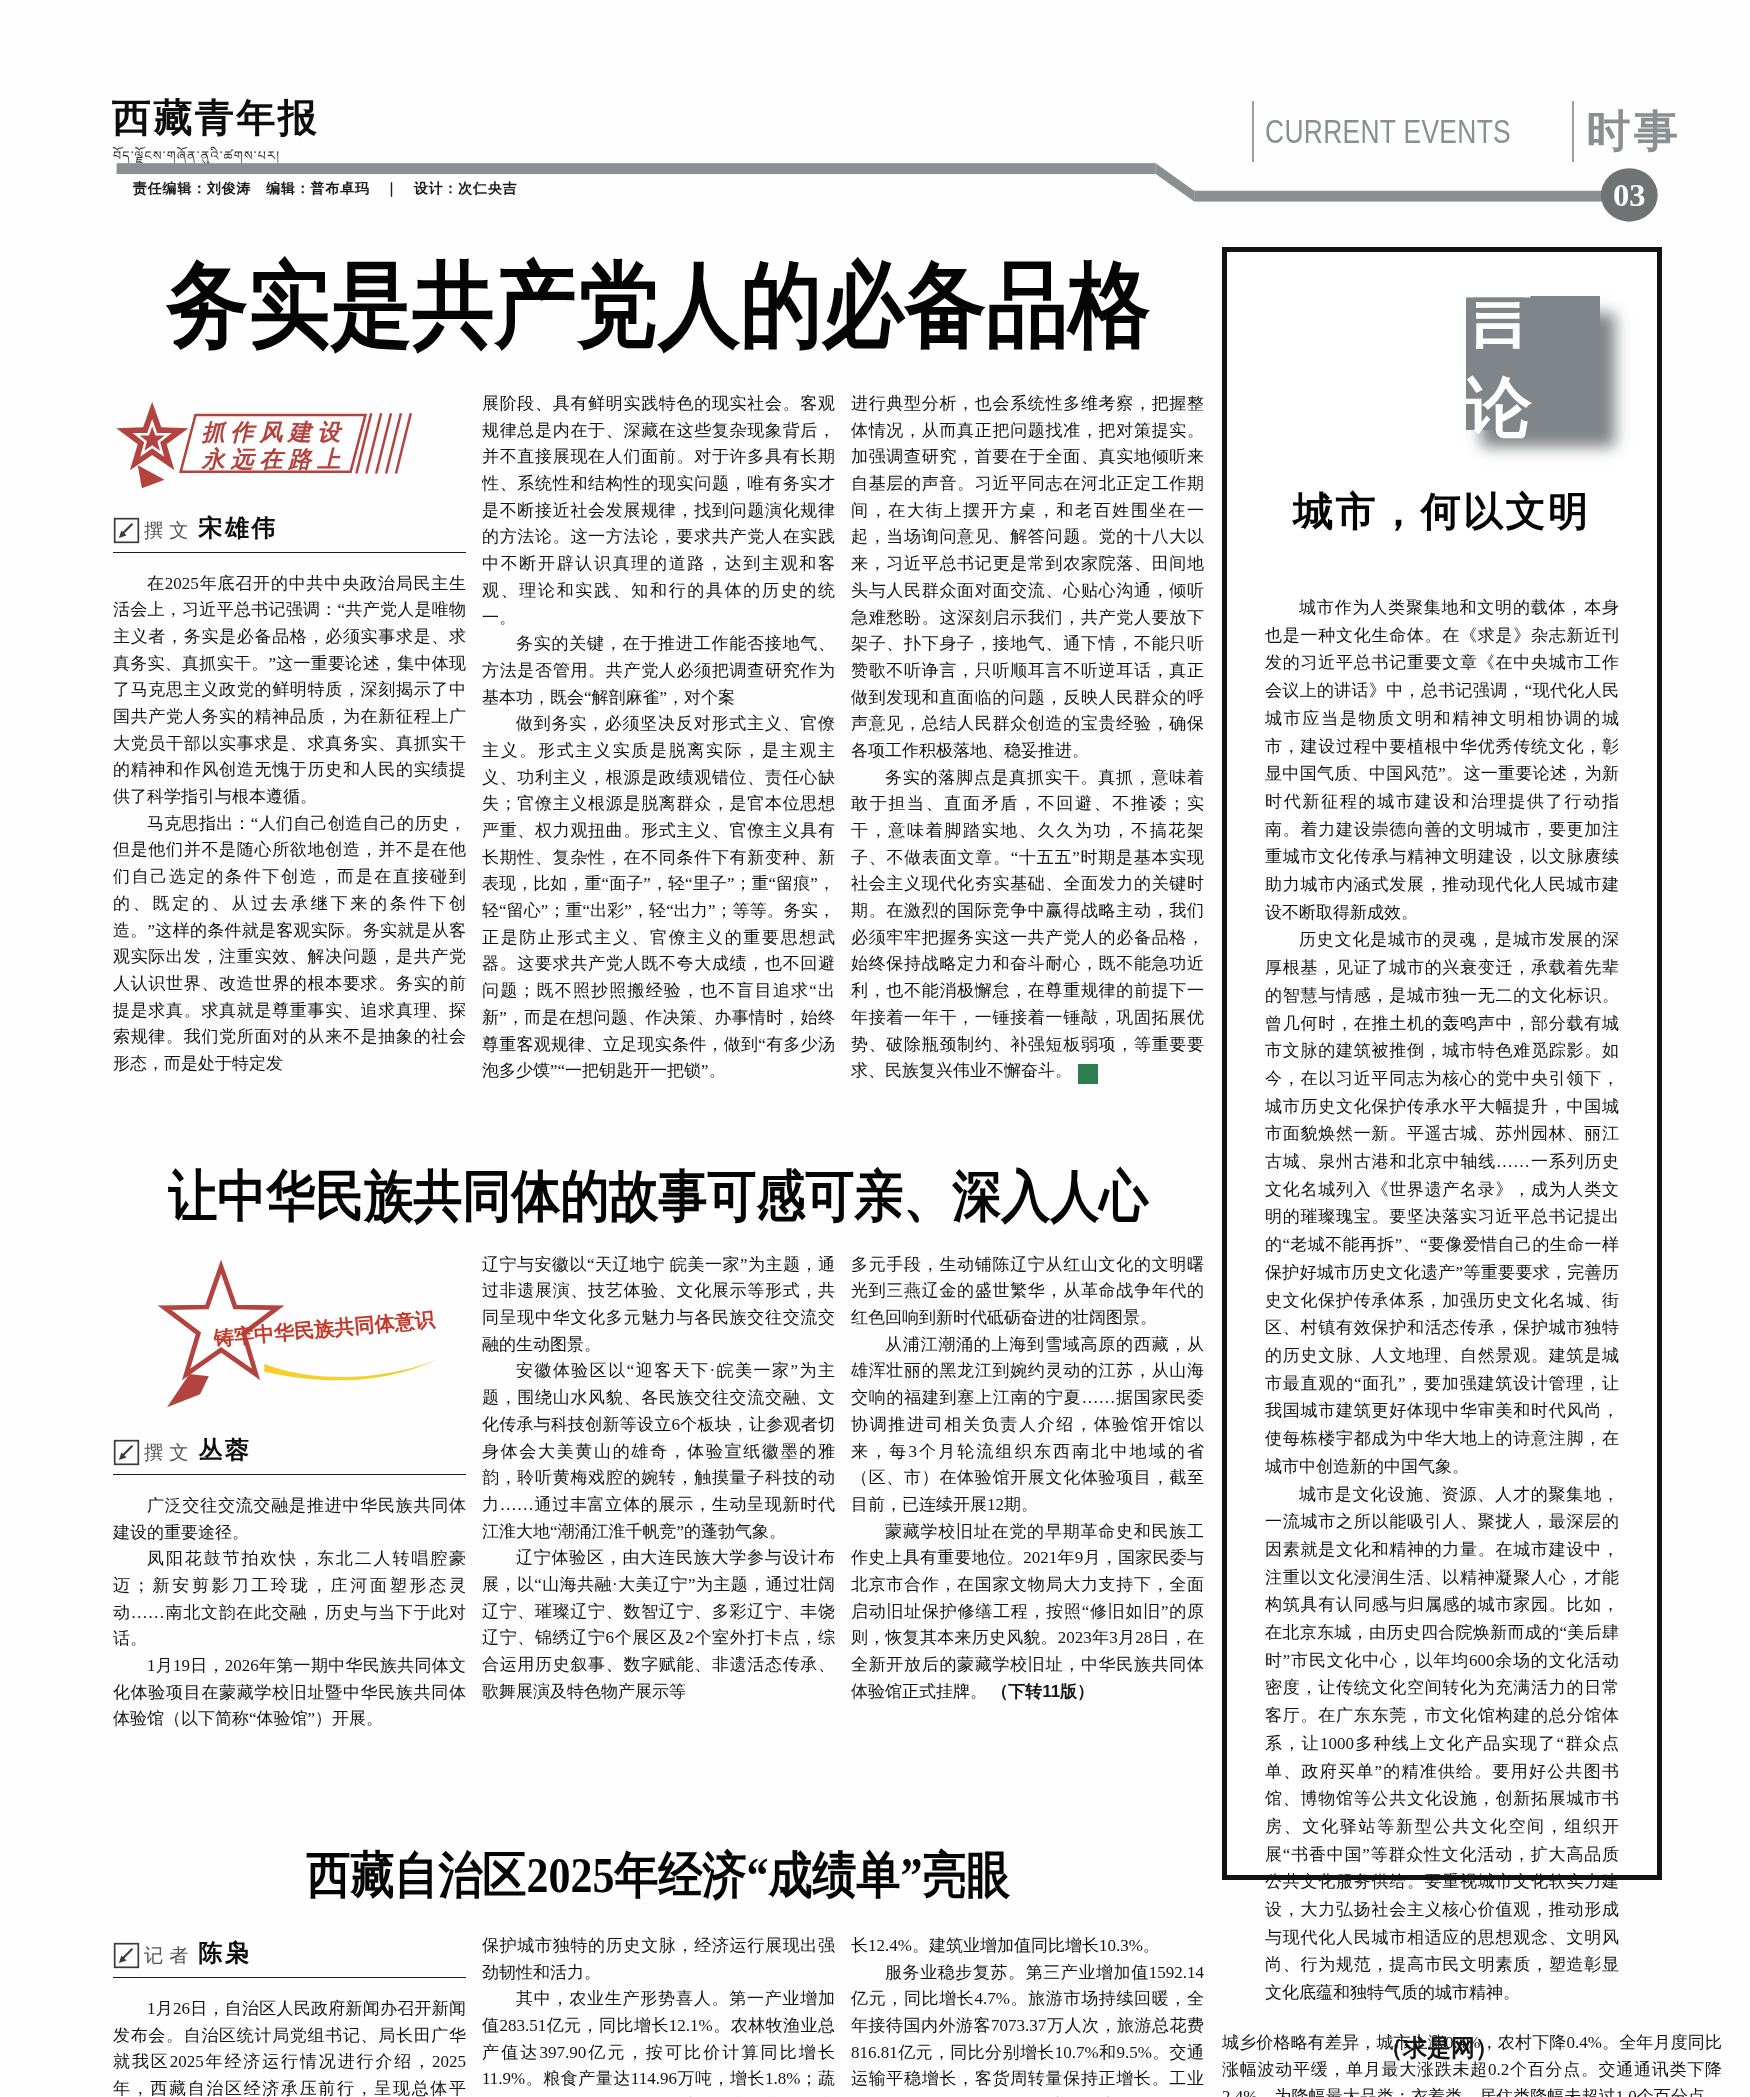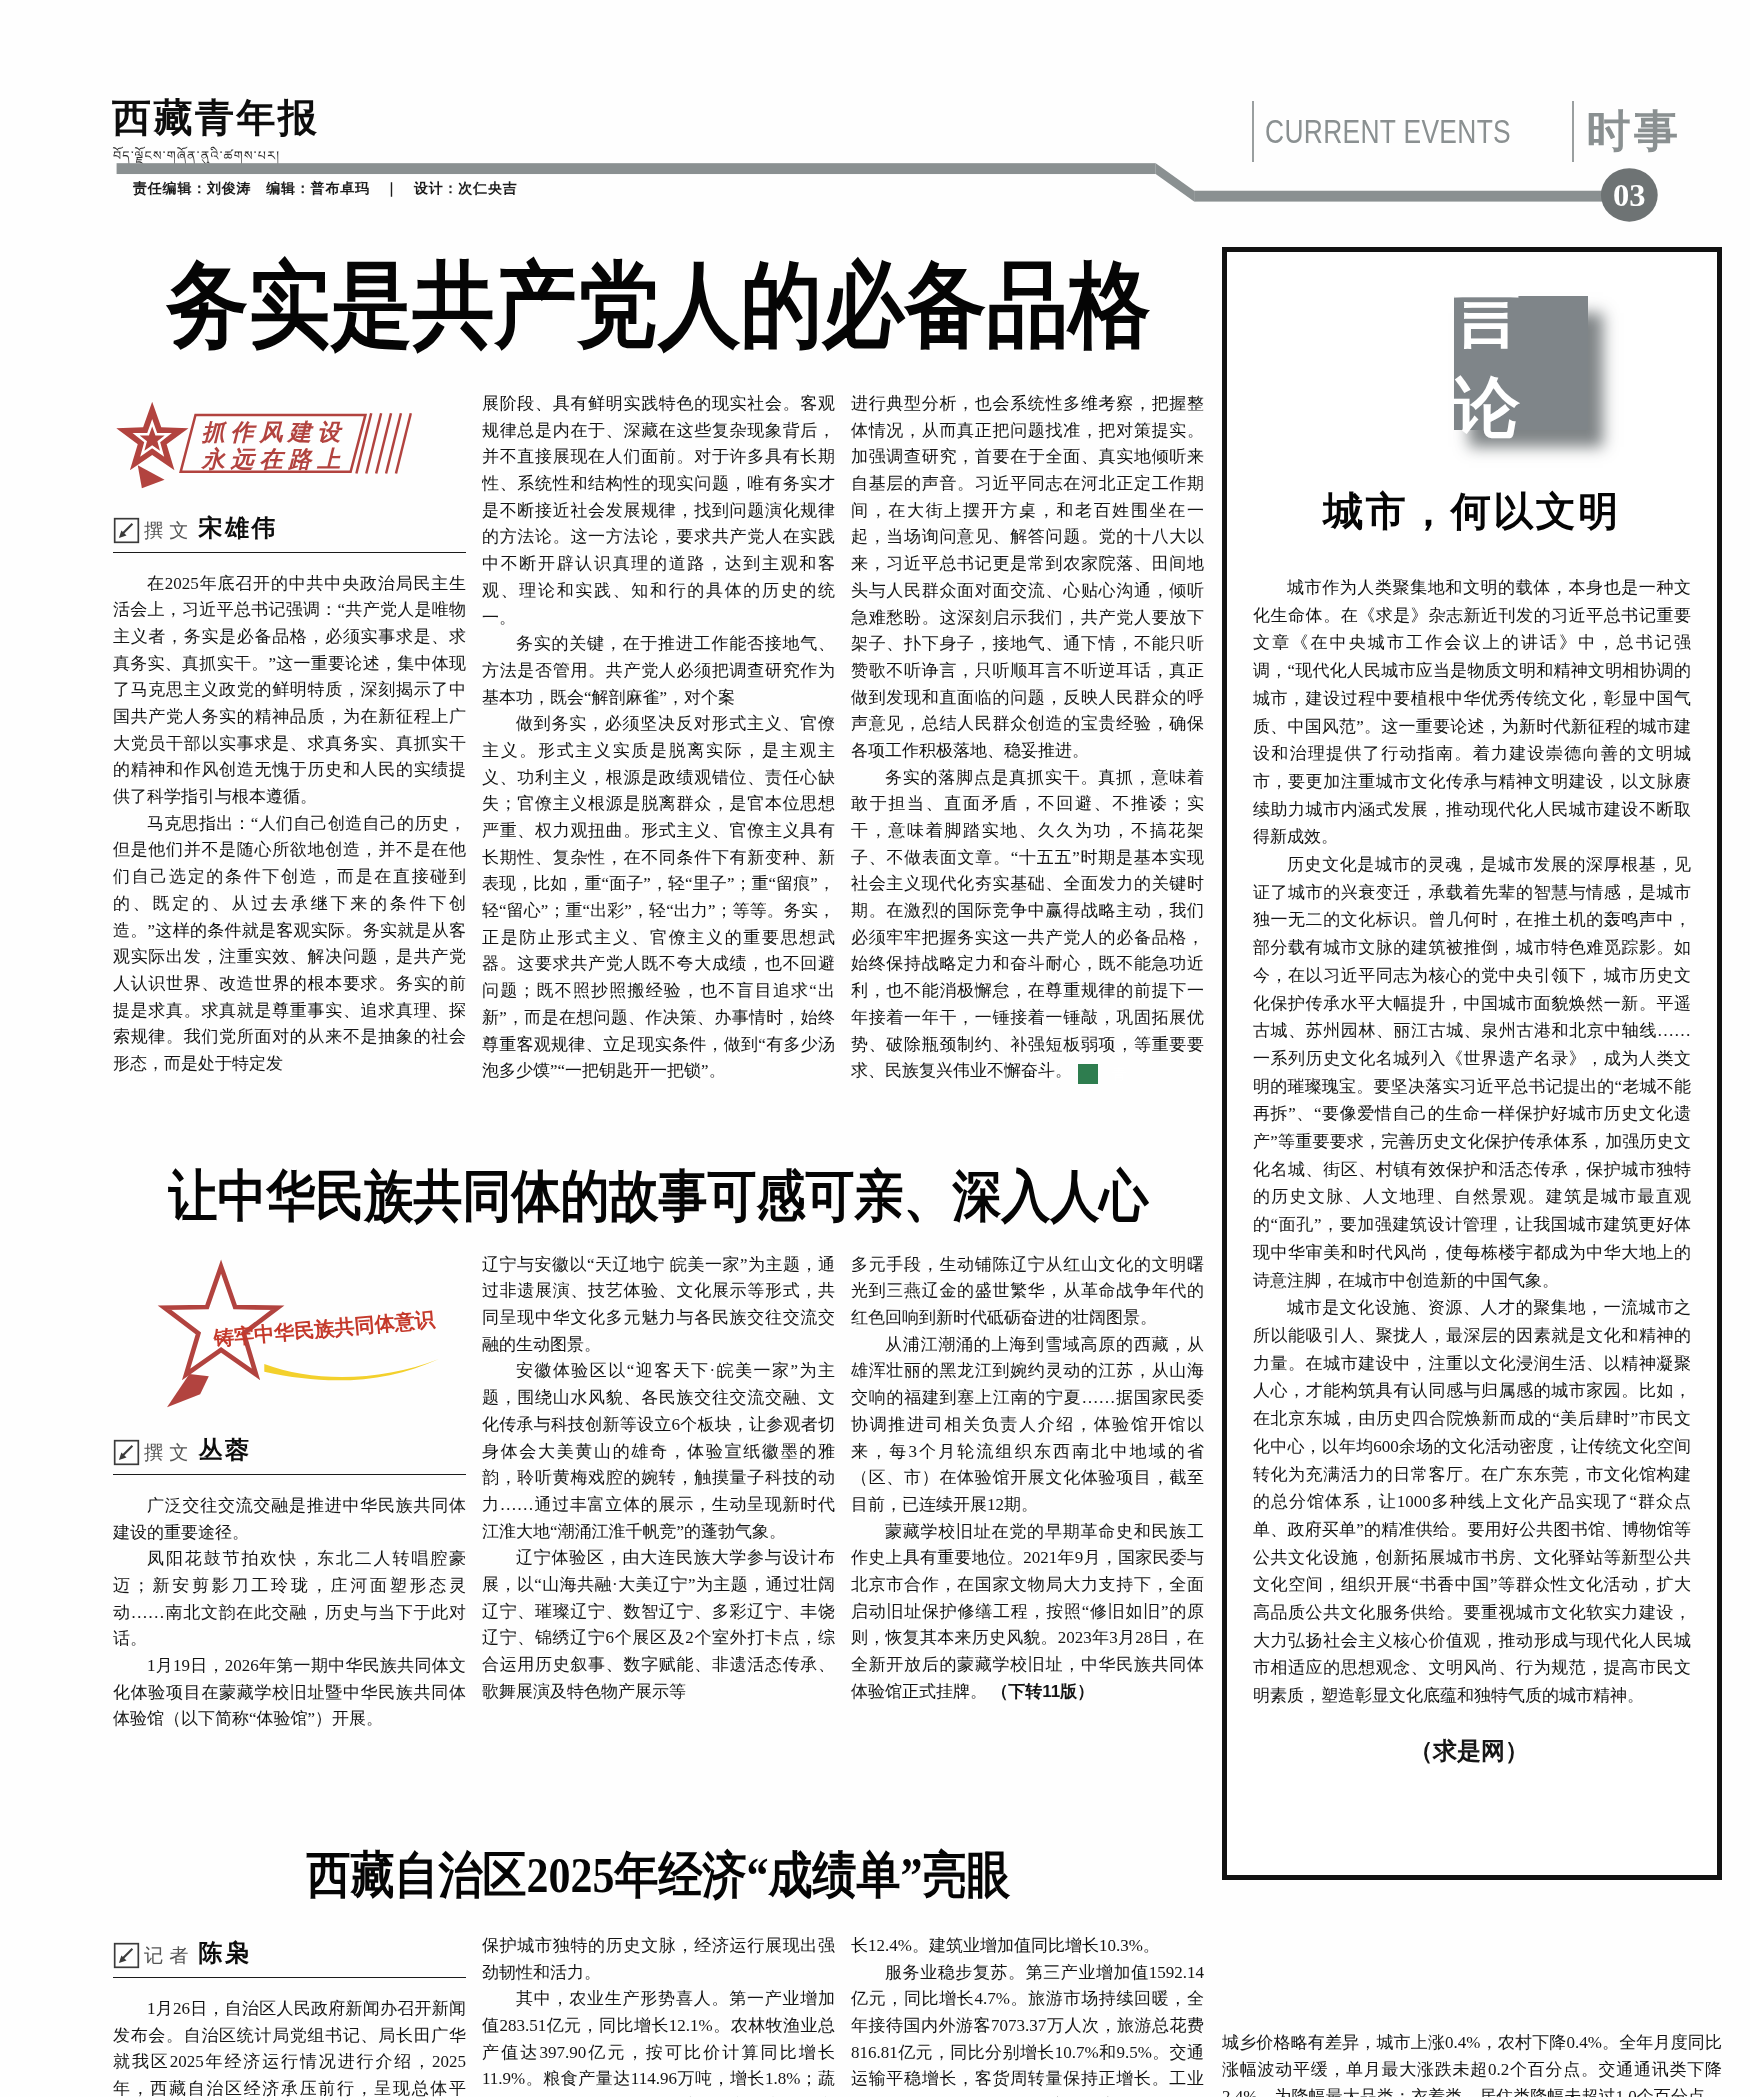--- a/index.html
+++ b/index.html
@@ -44,29 +44,29 @@
   .byline .lab{font-size:19.3px;color:#555;letter-spacing:5.9px;}
   .byline .name{font-family:"Liberation Sans","DejaVu Sans",sans-serif;font-weight:700;
     font-size:24px;color:#0d0d0d;letter-spacing:2.5px;}
   .byline-rule{border:none;border-top:1.7px solid #1b1b1b;margin:8.4px 0 17.6px 0;}
   .logo-box{flex:0 0 auto;}
   .endmark{display:inline-block;width:20px;height:20px;background:var(--green-end);color:#fff;
     font-size:14.3px;line-height:20px;text-align:center;vertical-align:-2.5px;margin-left:5.9px;
     font-family:"Liberation Sans","DejaVu Sans",sans-serif;}
   .jump{font-family:"Liberation Sans","DejaVu Sans",sans-serif;font-weight:700;margin-left:4.2px;}
   
-  .opinion{left:1222px;top:247px;width:500px;height:1633px;border:5px solid #121212;
-    background:#fff;padding:22px 26px;}
+  .opinion{left:1222px;top:247px;width:440px;height:1633px;border:5px solid #121212;
+    background:#fff;padding:22px 38px;}
   .op-badge{width:134px;height:134px;background:#7f8589;margin:22px 0 0 201px;
     display:flex;align-items:center;justify-content:center;
     box-shadow:15px 17px 14.3px rgba(105,110,113,.85);}
   .op-badge span{font-family:"Liberation Sans","DejaVu Sans",sans-serif;font-weight:700;
     font-size:66px;color:#fff;letter-spacing:2.5px;}
   .op-title{margin-top:54px;text-align:center;font-weight:700;font-size:40px;letter-spacing:2.5px;color:#050505;}
-  .op-body{margin-top:35px;font-size:17px;line-height:1.63;text-align:justify;color:#141414;}
+  .op-body{margin-top:55px;font-size:17px;line-height:1.63;text-align:justify;color:#141414;}
   .op-body p{text-indent:2em;margin:0;}
   .op-attr{text-align:center;font-weight:700;font-size:24px;margin-top:25px;padding-right:5.9px;}
   
   .bottom-right{left:1222px;top:2029px;width:500px;font-size:17px;line-height:1.6;
     text-align:justify;color:#141414;}
   svg text{font-family:"Liberation Serif","DejaVu Serif",serif;}
 </style>
 </head>
 <body>
 

